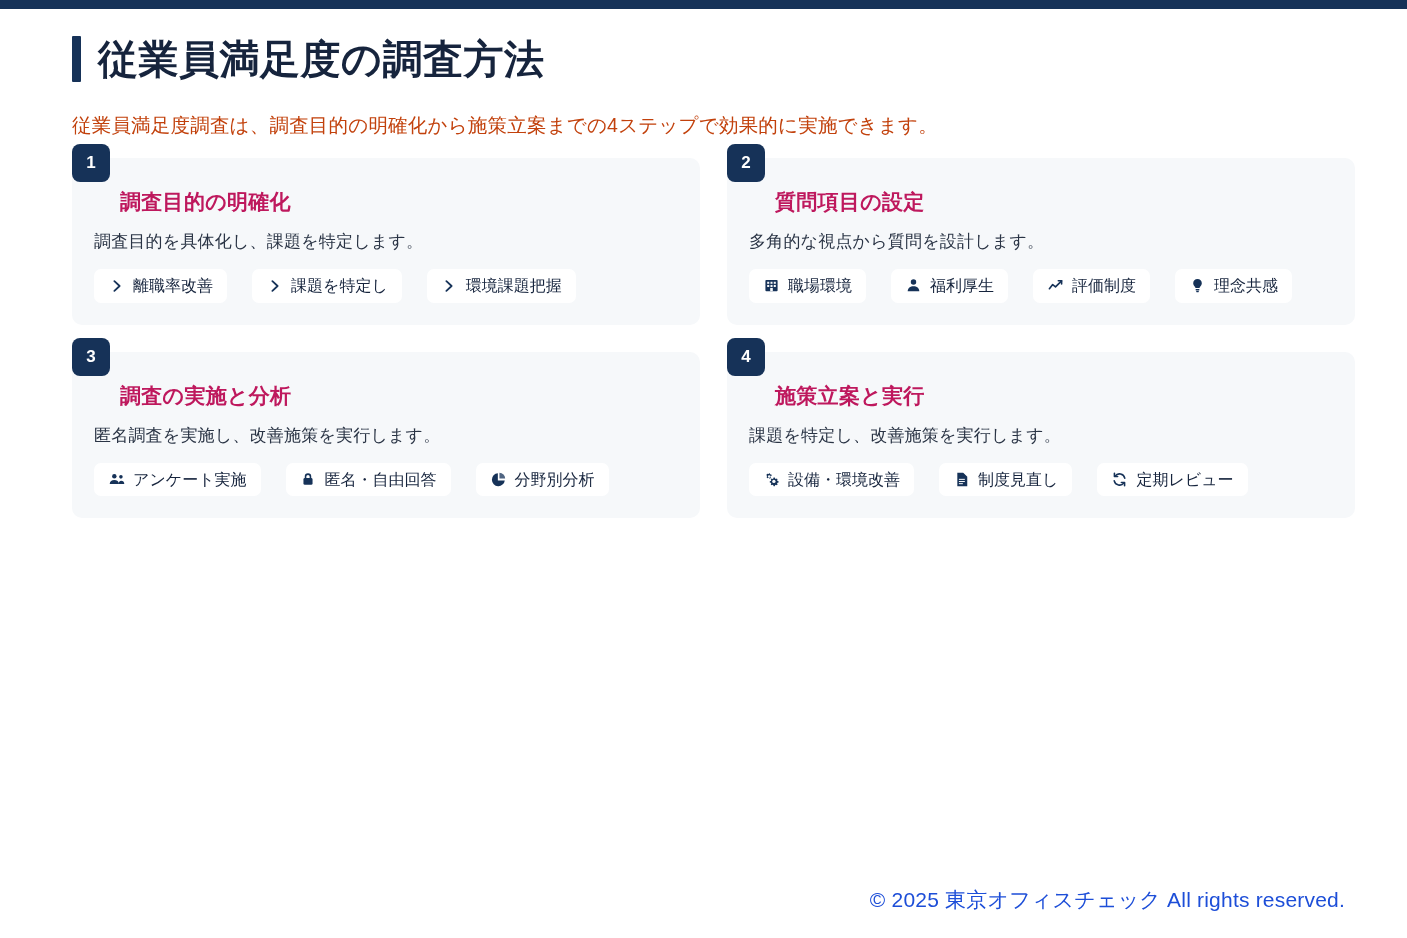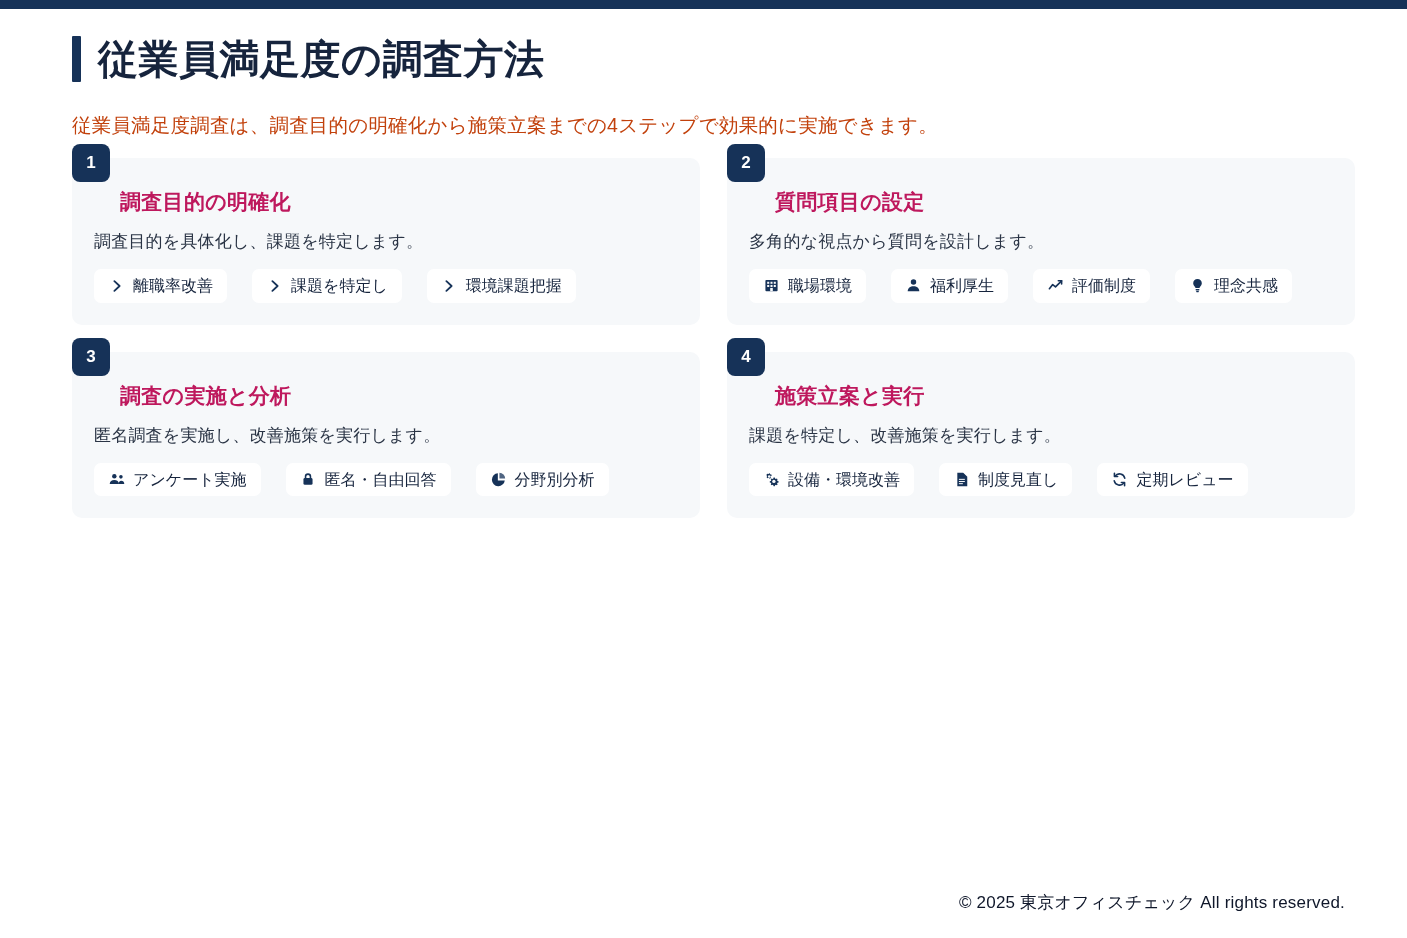--- a/index.html
+++ b/index.html
@@ -126,22 +126,22 @@
     height: 17px;
     color: #163258;
     flex: 0 0 auto;
   }
   .chip .ico svg { display: block; }
   
   .footer {
     position: absolute;
     right: 62px;
     bottom: 24px;
-    font-size: 17px;
-    color: #0f172a;
+    font-size: 21px;
+    color: #1d4ed8;
     letter-spacing: 0.2px;
   }
 </style>
 </head>
 <body>
 
 <div class="top-bar"></div>
 
 <div class="page">
 

